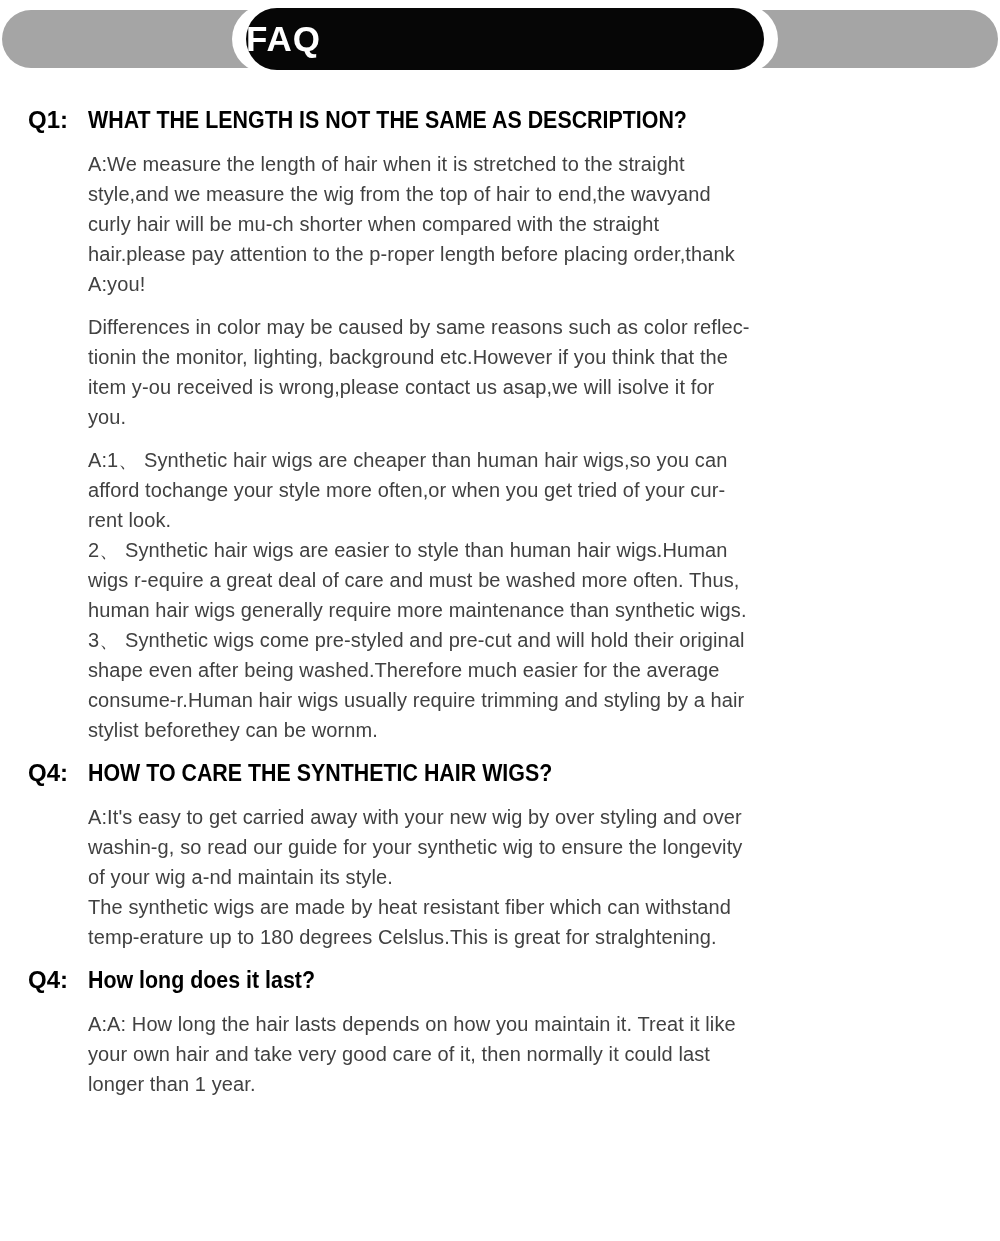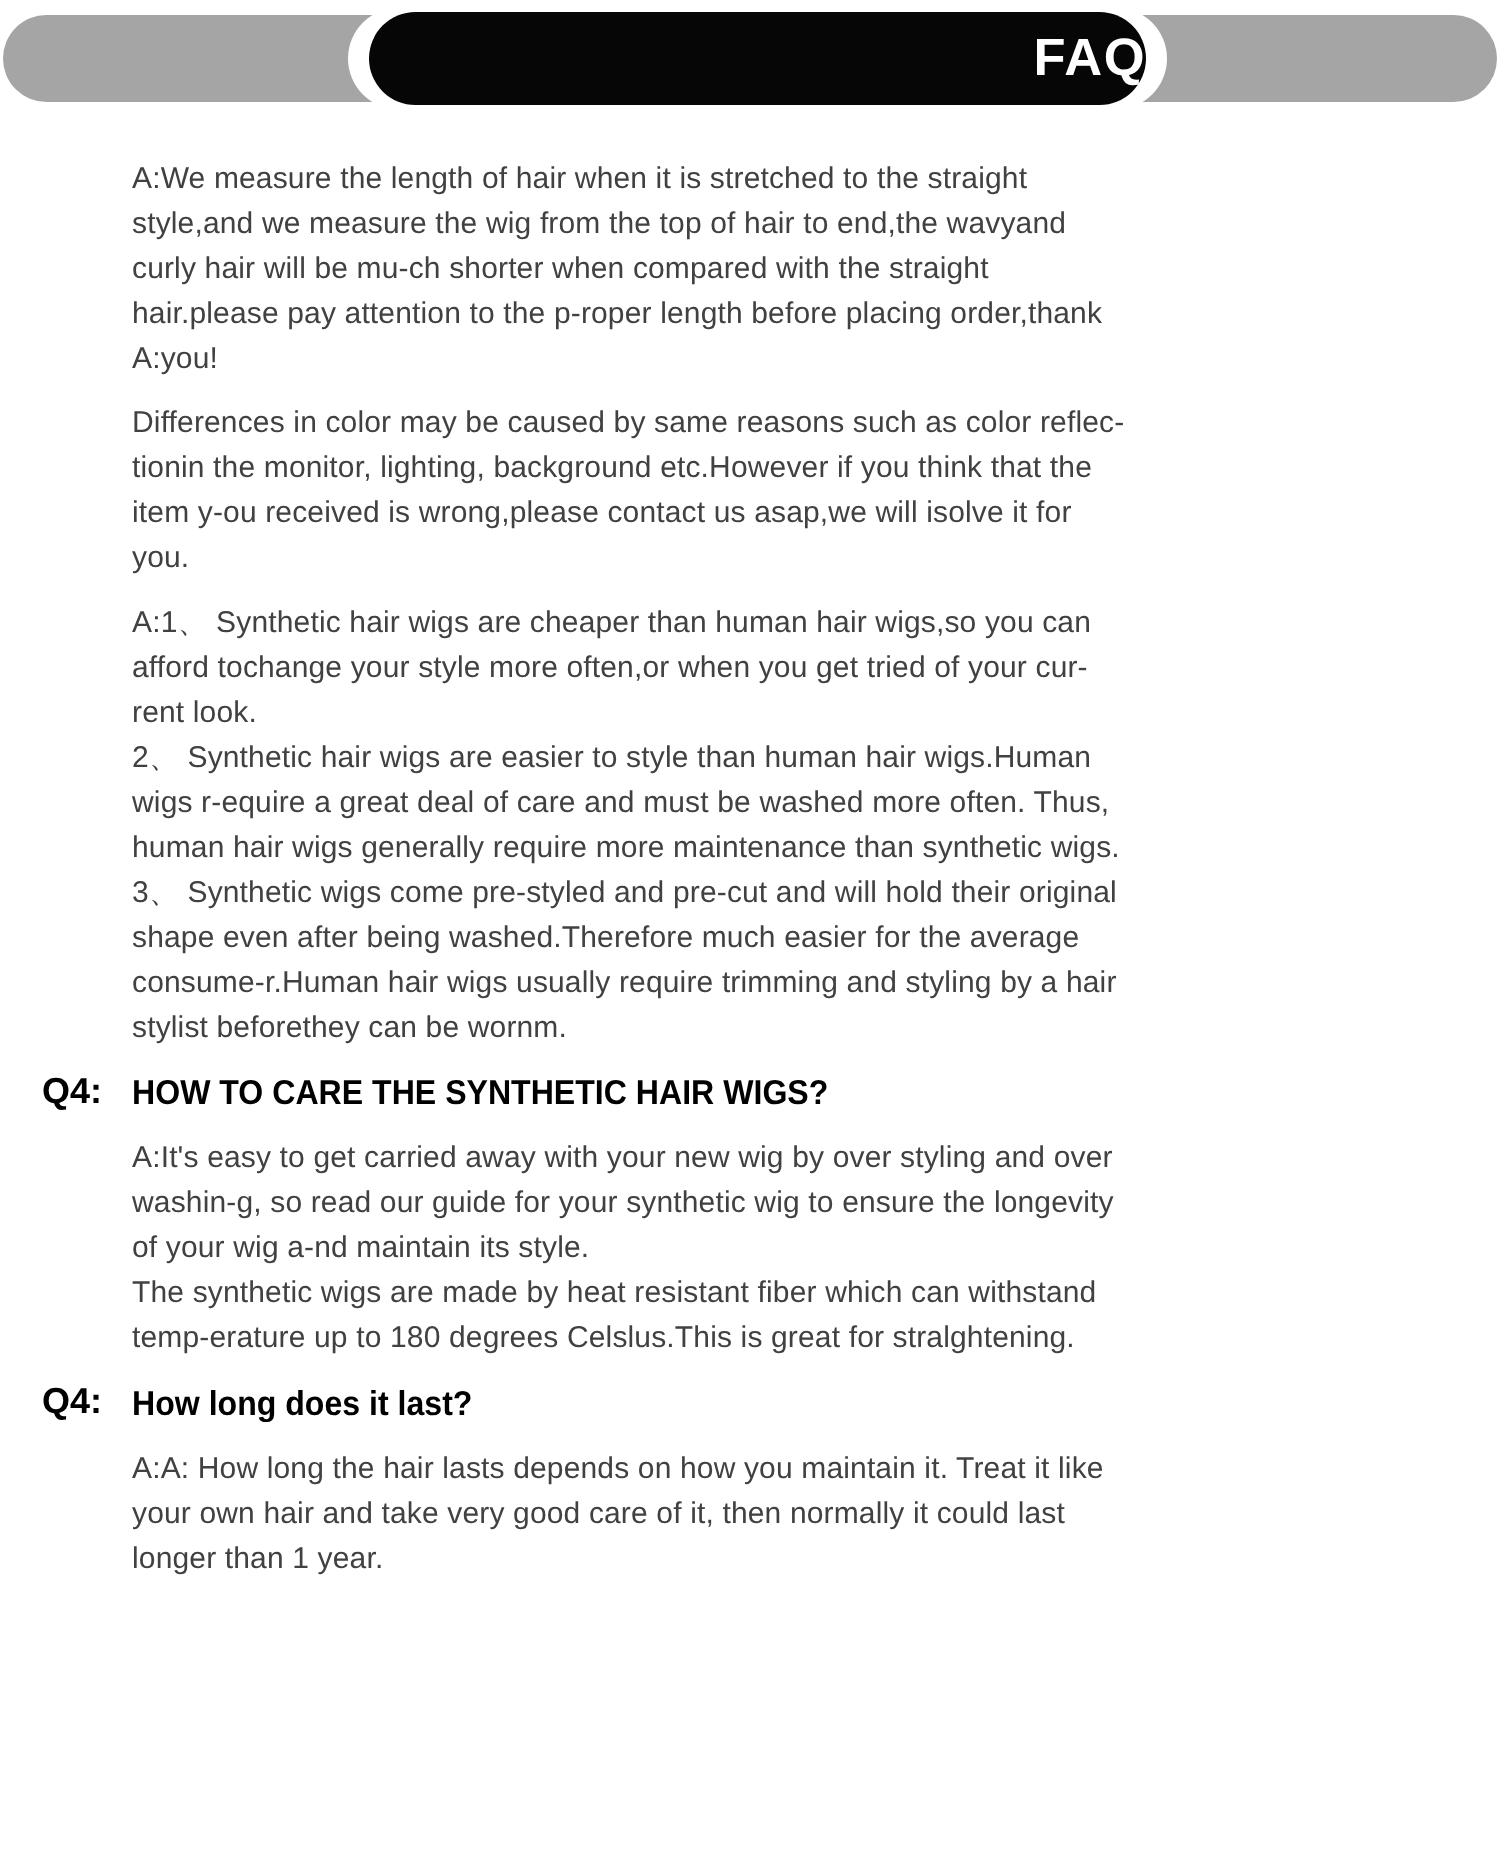--- a/index.html
+++ b/index.html
@@ -21,21 +21,21 @@
     position: absolute; left: 2px; right: 2px; top: 10px; height: 58px;
     background: #a5a5a5; border-radius: 29px;
   }
   .pill-outer {
     position: absolute; left: 232px; top: 5px; width: 546px; height: 68px;
     background: #ffffff; border-radius: 34px;
   }
   .pill {
     position: absolute; left: 246px; top: 8px; width: 518px; height: 62px;
     background: #060606; border-radius: 31px;
-    display: flex; align-items: center; justify-content: flex-end;
+    display: flex; align-items: center; justify-content: flex-start;
   }
   .pill-title {
     color: #ffffff; font-weight: bold; font-size: 35px; letter-spacing: 1px;
   }
 
   
   .qa { margin: 12px 34px 0 28px; }
   .qa.first { margin-top: 20px; }
   .q-row { display: flex; align-items: flex-start; }
   .q-label {
@@ -63,20 +63,24 @@
 
   <div class="header">
     <div class="header-bar"></div>
     <div class="pill-outer"></div>
     <div class="pill">
       <span class="pill-title">FAQ</span>
     </div>
   </div>
 
   <div class="qa first">
+    <div class="q-row">
+      <span class="q-label">Q1:</span>
+      <span class="q-text">WHAT THE LENGTH IS NOT THE SAME AS DESCRIPTION?</span>
+    </div>
     <div class="answer">A:We measure the length of hair when it is stretched to the straight
 style,and we measure the wig from the top of hair to end,the wavyand
 curly hair will be mu-ch shorter when compared with the straight
 hair.please pay attention to the p-roper length before placing order,thank
 A:you!</div>
   </div>
 
   <div class="qa">
     <div class="answer">Differences in color may be caused by same reasons such as color reflec-
 tionin the monitor, lighting, background etc.However if you think that the

